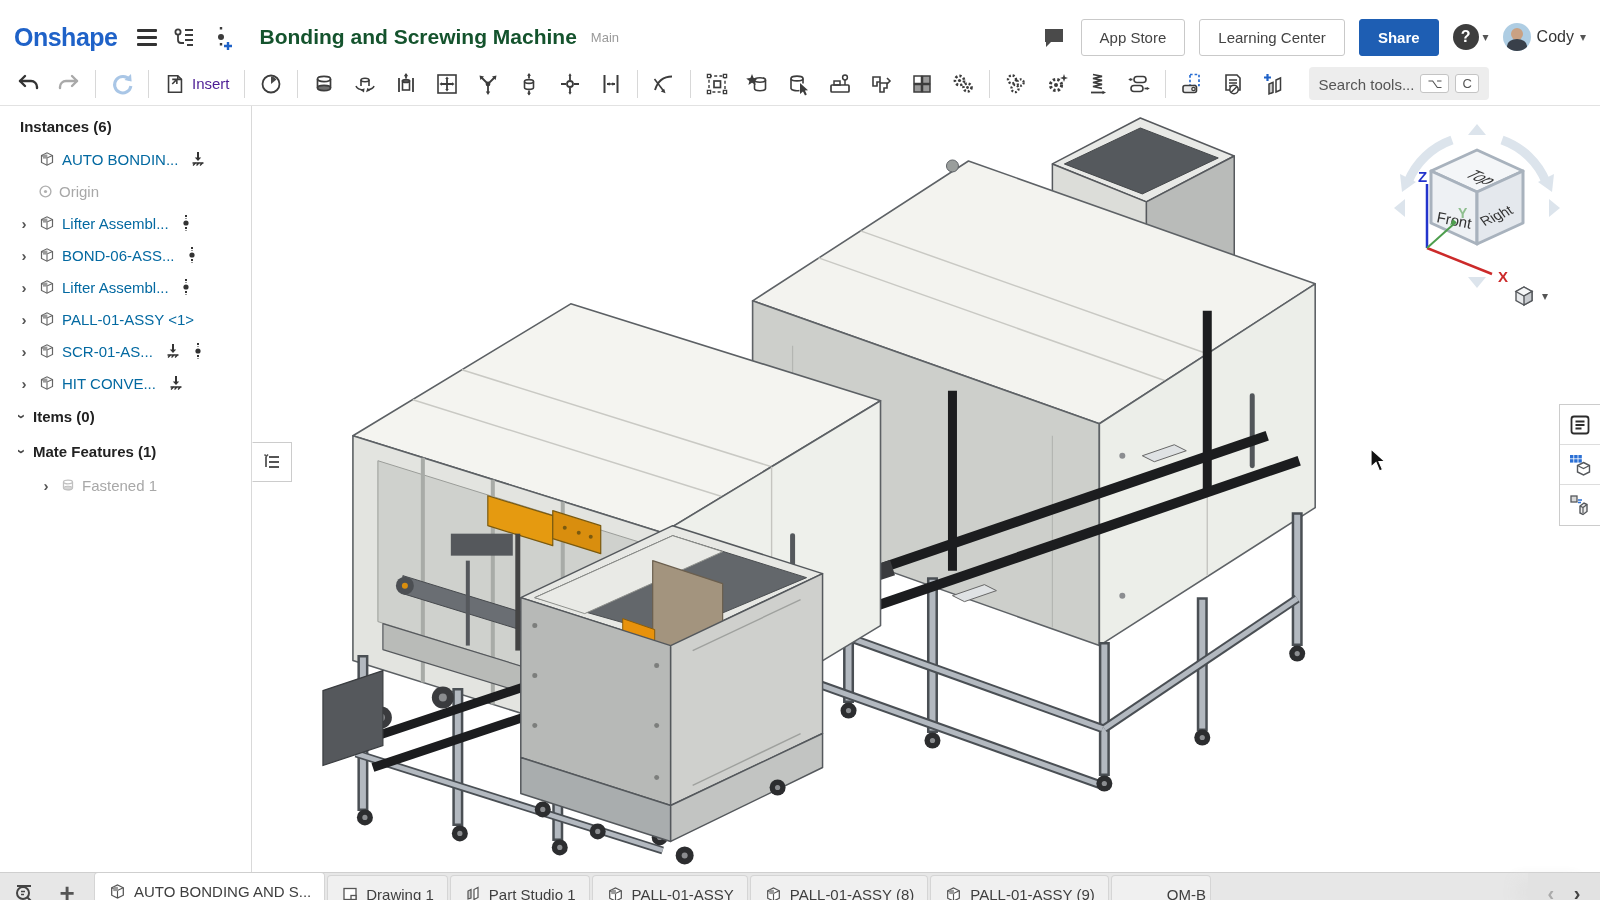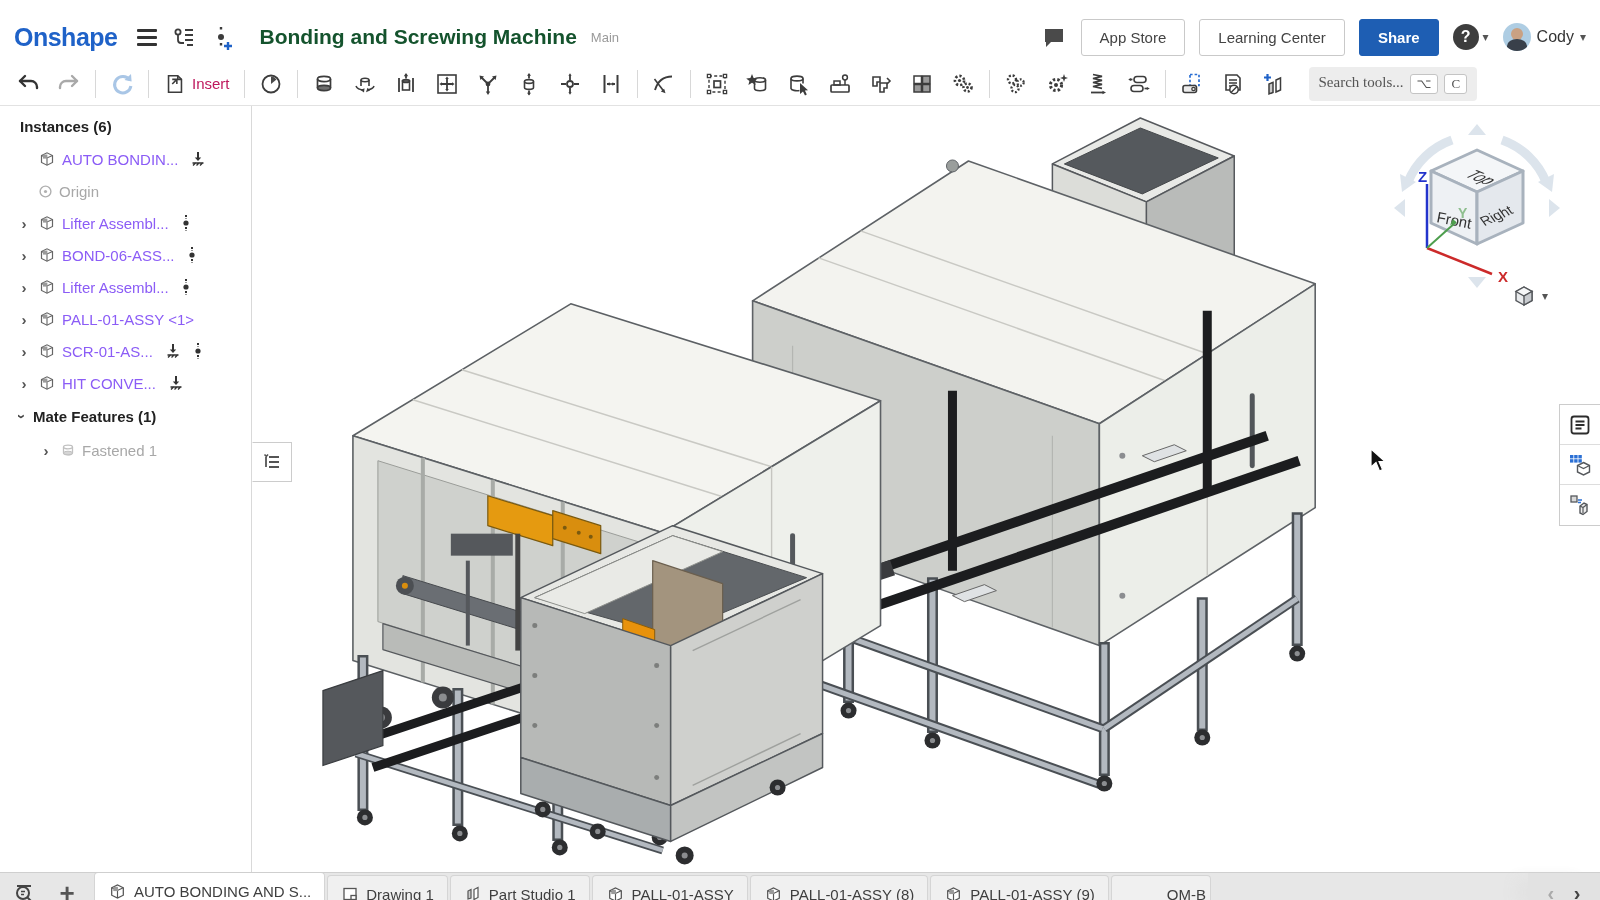--- a/index.html
+++ b/index.html
@@ -27,39 +27,39 @@
   .avatar .head { position:absolute; left:8px; top:5px; width:12px; height:12px; border-radius:50%; background:#c9a183;}
   .avatar .body { position:absolute; left:4px; top:16px; width:20px; height:14px; border-radius:50% 50% 0 0; background:#39404a;}
   .user-name { font-size:16px; color:#333; }
 
   
   .toolbar { height:44px; display:flex; align-items:center; padding:0 8px; gap:1px;
              background:#fff; border-bottom:1px solid #e2e2e2; }
   .tbtn { width:40px; height:36px; display:flex; align-items:center; justify-content:center;
           border-radius:3px; cursor:pointer; flex:none;}
   .tbtn svg { width:26px; height:26px; }
-  .tbtn.wide { width:auto; padding:0 8px; gap:5px; font-size:15px; color:#be185d; }
+  .tbtn.wide { width:auto; padding:0 8px; gap:5px; font-size:15px; color:#4c1d95; }
   .tsep { width:1px; height:28px; background:#d8d8d8; margin:0 5px; flex:none;}
   .search-pill { margin-left:14px; background:#ededed; border-radius:4px; padding:7px 10px;
-                 display:flex; align-items:flex-start; gap:6px; font-size:15px; color:#555; cursor:text;font-family:Liberation Serif, serif;}
+                 display:flex; align-items:flex-end; gap:6px; font-size:15px; color:#555; cursor:text;}
   .key { background:#fff; border:1px solid #c4c4c4; border-radius:3px; padding:1px 6px;
          font-size:13px; color:#555; }
 
   
   .main { position:relative; height:766px; }
   .sidebar { position:absolute; left:0; top:0; width:252px; height:100%;
              background:#fff; border-right:1px solid #d9d9d9; font-size:15px; z-index:5;padding-left:8px;}
   .tree-header { font-weight:bold; padding:12px 12px 8px 12px; color:#222;}
   .tree-header.collapsible { display:flex; align-items:center; gap:8px; padding:9px 12px; cursor:pointer;}
   .chev-down { display:inline-block; transform:rotate(90deg); font-size:15px; color:#444; font-weight:bold;}
   .trow { height:32px; display:flex; align-items:center; gap:6px; padding-left:8px; cursor:pointer; white-space:nowrap;}
   .trow .chev { width:16px; text-align:center; color:#555; font-size:15px; font-weight:bold; flex:none;}
   .trow .noc { width:16px; flex:none;}
   .trow.indent { padding-left:30px; }
-  .trow .lbl { color:#8b5cf6; }
+  .trow .lbl { color:#0369a1; }
   .trow.gray .lbl { color:#a8a8a8; }
   .badge { margin-left:6px; display:flex; align-items:center; flex:none;}
   .sidebar-toggle { position:absolute; left:252px; top:336px; width:40px; height:40px; background:#fff;
       border:1px solid #ccc; border-left:1px solid #fff; display:flex; align-items:center; justify-content:center;
       cursor:pointer; z-index:6;}
 
   .viewport { position:absolute; left:253px; top:0; right:0; bottom:0; background:#fff; }
   .scene { position:absolute; inset:0; }
 
   .viewcube { position:absolute; right:28px; top:16px; width:190px; height:170px; cursor:pointer;}
@@ -499,20 +499,24 @@
       <span class="lbl">HIT CONVE...</span>
       <span class="badge">
           <svg width="16" height="16" viewBox="0 0 16 16">
             <path d="M8 1 v7" stroke="#333" stroke-width="2"></path>
             <polygon points="8,10 4.8,6.5 11.2,6.5" fill="#333"></polygon>
             <path d="M2.5 12 h11 M3 14.5 l3-3 M6.5 14.5 l3-3 M10 14.5 l3-3" stroke="#333" stroke-width="1.4"></path>
           </svg>
         </span>
     </div>
 
+    <div class="tree-header collapsible">
+      <span class="chev-down">›</span>
+      <span>Items (0)</span>
+    </div>
 
     <div class="tree-header collapsible">
       <span class="chev-down">›</span>
       <span>Mate Features (1)</span>
     </div>
 
     <div class="trow indent gray">
       <span class="chev">›</span>
       <svg width="16" height="16" viewBox="0 0 16 16">
           <ellipse cx="8" cy="5" rx="4.5" ry="1.8" fill="none" stroke="#c0c0c0" stroke-width="1.3"></ellipse>

